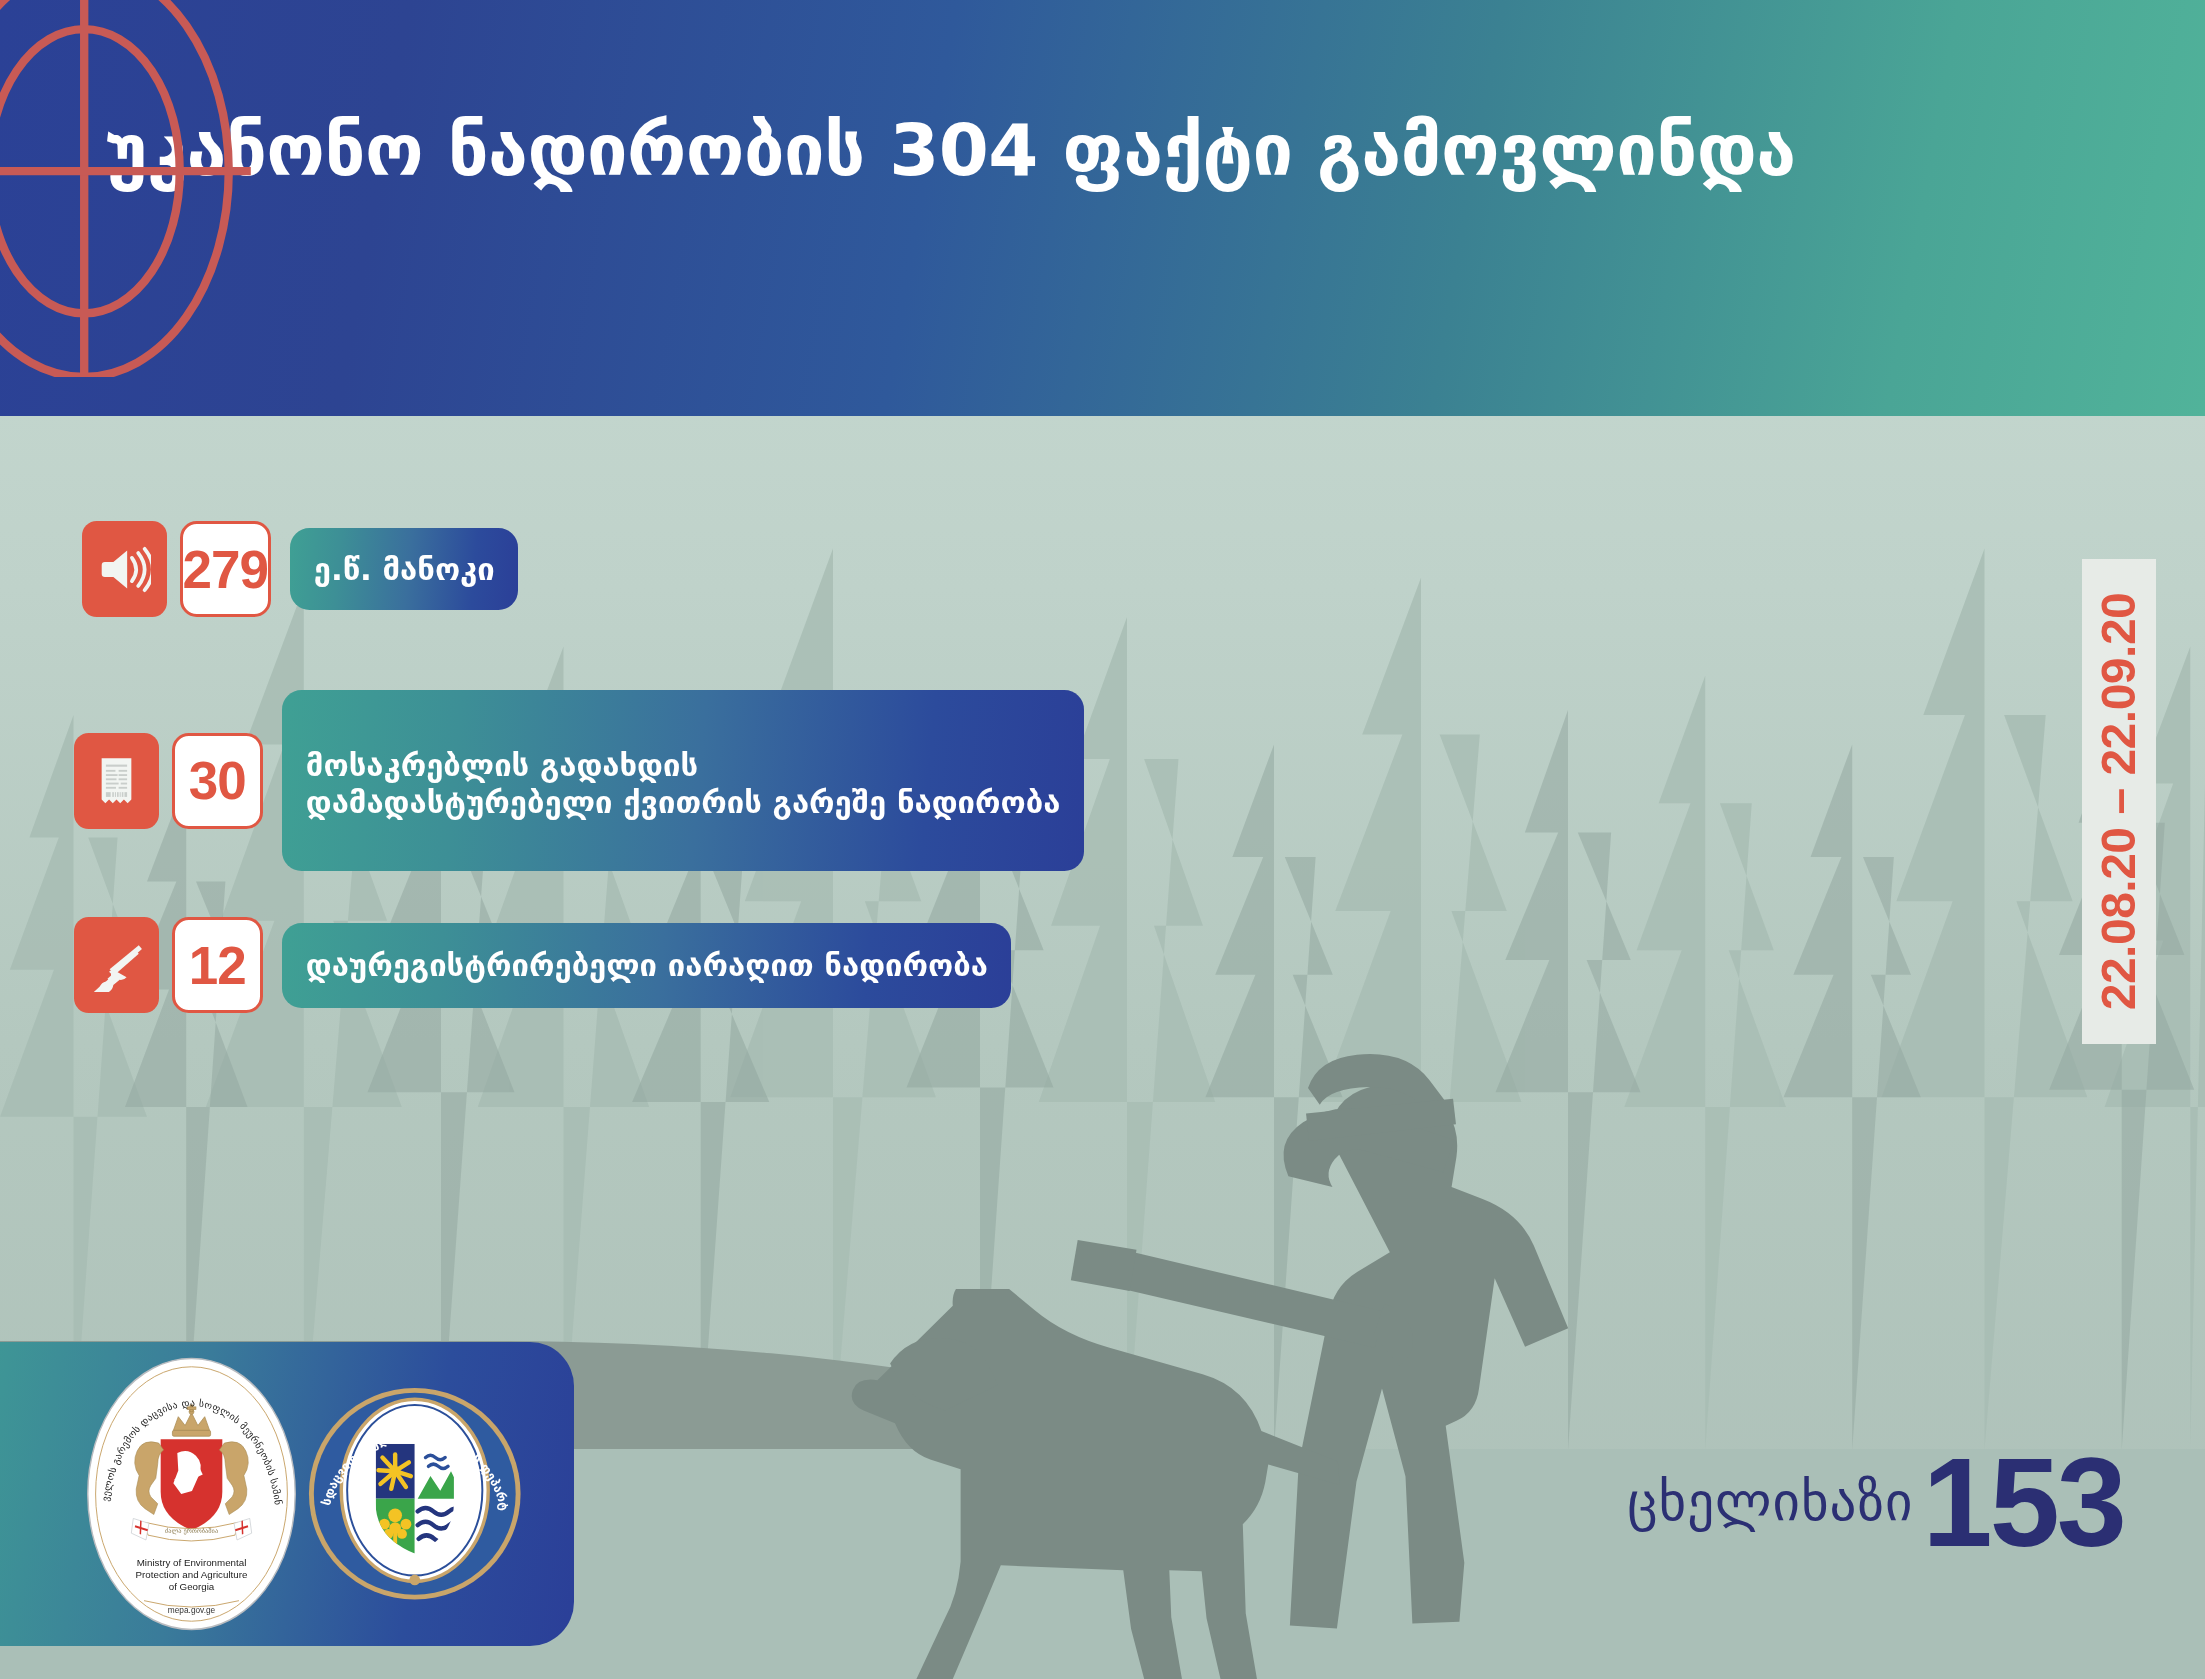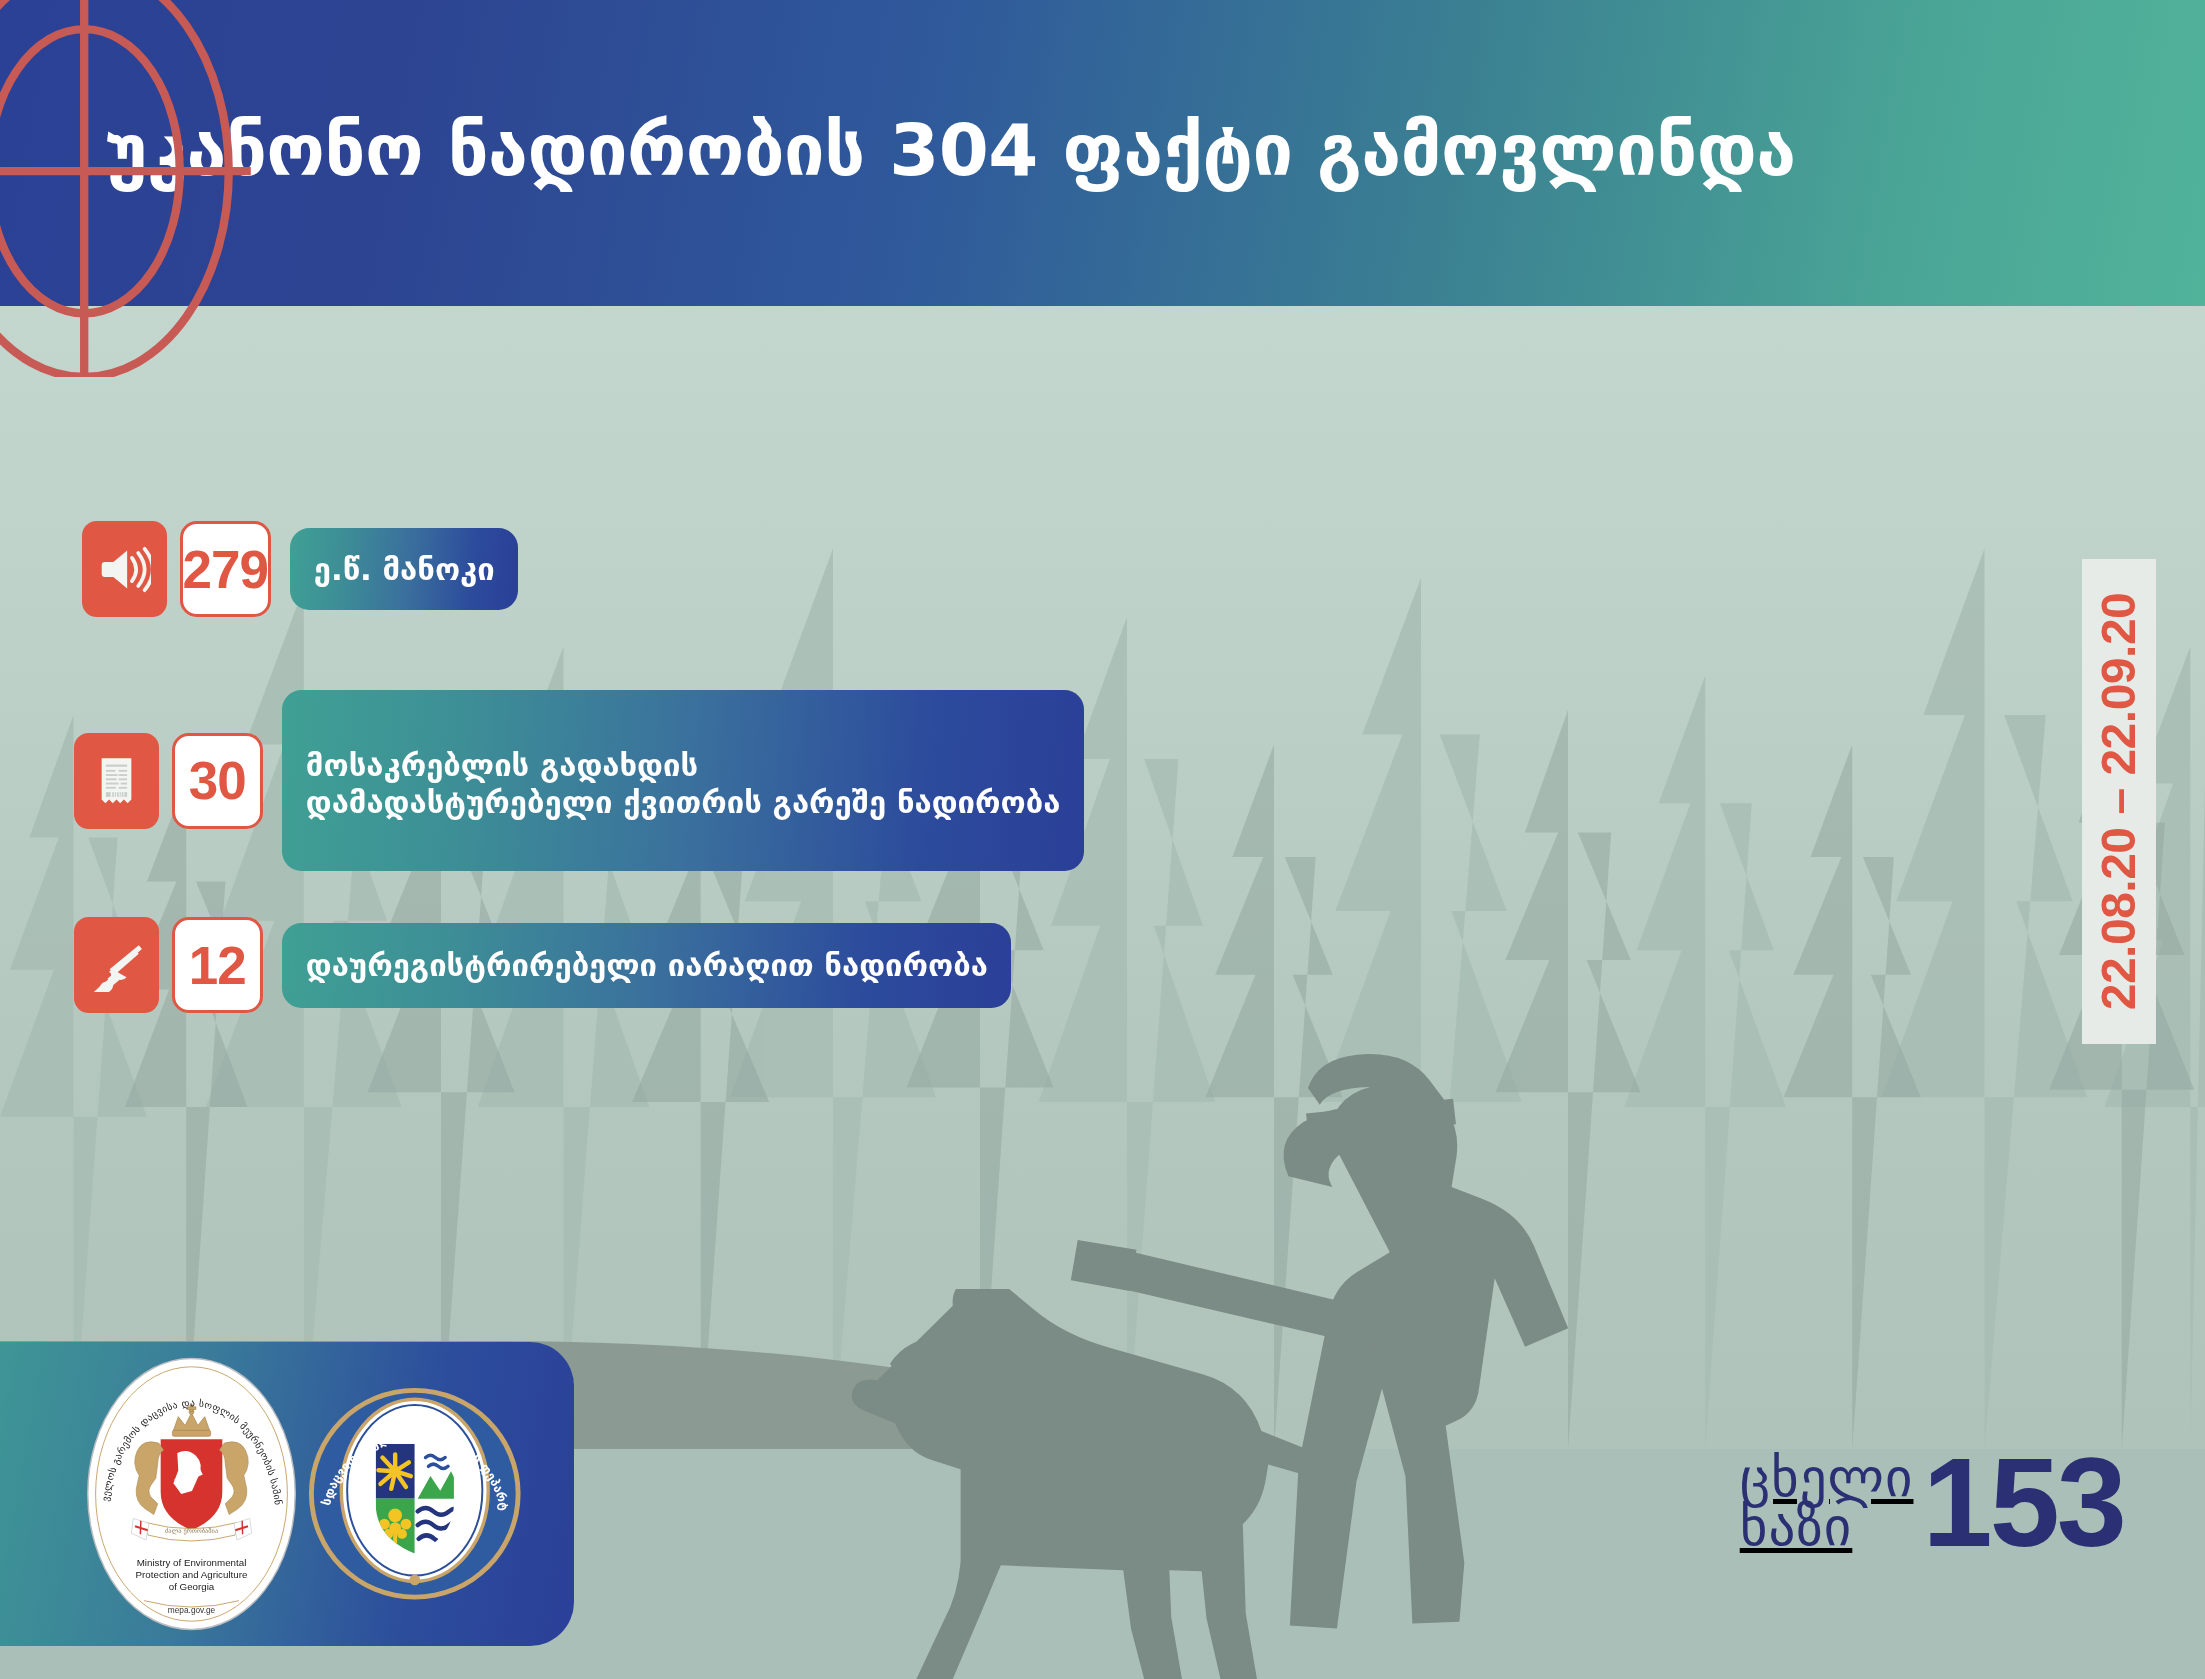--- a/index.html
+++ b/index.html
@@ -23,21 +23,21 @@
     position:absolute; left:0; bottom:0; width:100%; height:230px;
     background:#aabfb7;
   }
   .bg-hill {
     position:absolute; left:0; bottom:176px; width:1225px; height:162px;
     background:#8b9b94; border-radius:0 60% 0 0 / 0 100% 0 0;
   }
 
   
   .header {
-    position:absolute; left:0; top:0; width:100%; height:306px;
+    position:absolute; left:0; top:0; width:100%; height:416px;
     background:linear-gradient(100deg,#2b4196 0%, #2d4492 18%, #2f599b 42%, #3b8192 66%, #4aa596 86%, #51b39a 100%);
     z-index:5;
   }
   .header-title {
     position:absolute; left:105px; top:114px;
     font-family:"DejaVu Sans", sans-serif;
     font-size:72px; font-weight:700; color:#ffffff;
     letter-spacing:-0.5px; white-space:nowrap;
     line-height:1;
   }
@@ -118,23 +118,22 @@
   .emblem { position:relative; flex:0 0 auto; }
   .emblem-mepa { width:211px; height:274px; margin-left:125px; }
   .emblem-dept { width:218px; height:218px; margin-left:8.8px; }
 
   
   .hotline {
     position:absolute; right:81px; bottom:125px;
     display:flex; align-items:center; z-index:9;
   }
   .hotline-words {
-    display:flex; flex-direction:column; align-items:flex-start;
+    display:flex; flex-direction:row; align-items:flex-end;
     line-height:0.94;
-    text-decoration:underline;
   }
   .hotline-words span {
     font-family:"DejaVu Sans", sans-serif;
     font-weight:400; font-size:53px; color:#2b2f73;
     letter-spacing:1px;
   }
   .hotline-num {
     font-family:"Liberation Sans", sans-serif;
     font-weight:700; font-size:126px; color:#2b2f73;
     margin-left:9px; letter-spacing:-2.9px; line-height:0.82;

